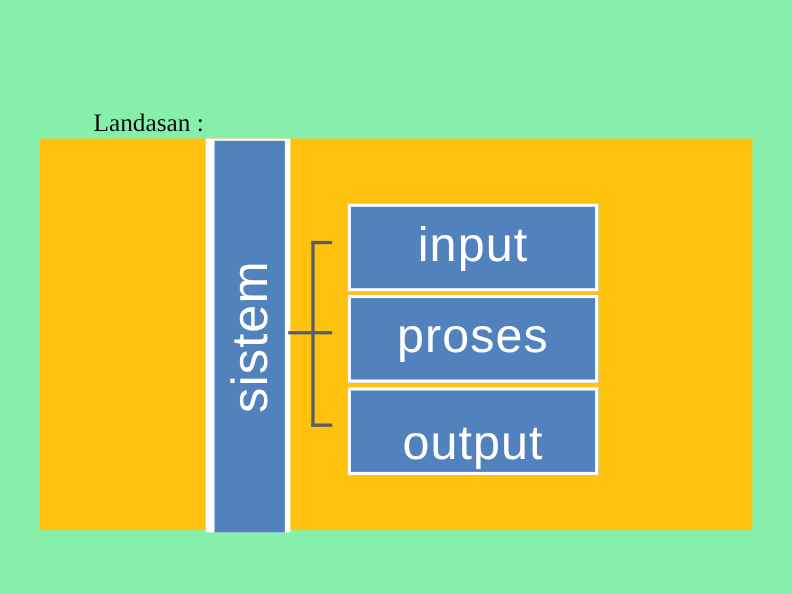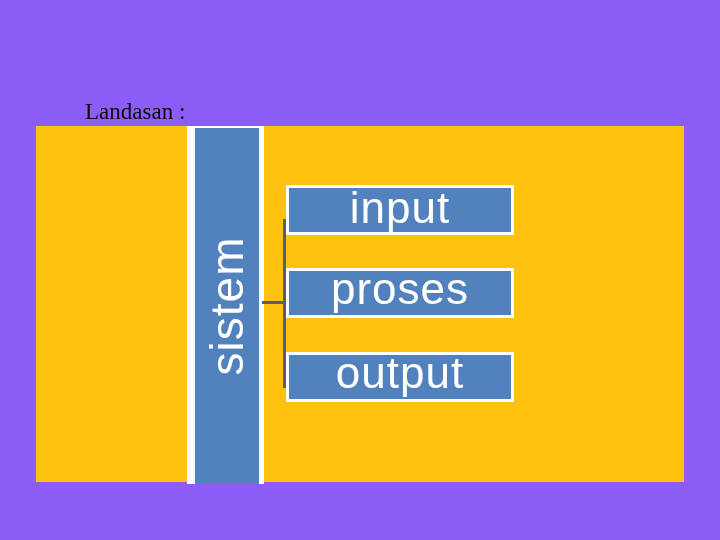--- a/index.html
+++ b/index.html
@@ -8,21 +8,21 @@
     width: 720px;
     height: 540px;
     background: #ffffff;
     font-family: "Liberation Sans", sans-serif;
     overflow: hidden;
   }
   .slide {
     position: relative;
     width: 720px;
     height: 540px;
-    background: #8b5cf6;
+    background: #86efac;
     text-decoration: underline;
   }
   .slide-title {
     position: absolute;
     left: 85px;
     top: 100px;
     font-family: "Liberation Serif", serif;
     font-size: 23px;
     line-height: 23px;
     color: #0a0a0a;
@@ -58,38 +58,38 @@
     white-space: nowrap;
     font-size: 46px;
     letter-spacing: 1px;
     color: #ffffff;
   }
   .connector {
     position: absolute;
   }
   .node-box {
     position: absolute;
-    left: 286px;
+    left: 316px;
     width: 228px;
-    height: 50px;
+    height: 80px;
     box-sizing: border-box;
     border: 3px solid #ffffff;
     display: flex;
     align-items: center;
     justify-content: center;
   }
   .node-label {
     font-size: 44px;
     letter-spacing: 1px;
     color: #ffffff;
     line-height: 1;
     padding-bottom: 4px;
   }
   .box-input  { top: 185px; }
-  .box-proses { top: 268px; align-items: flex-end; }
+  .box-proses { top: 268px; }
   .box-output { top: 352px; align-items: flex-end; }
   .conn-vertical      { left: 283px; top: 219px; width: 3px;  height: 169px; }
   .conn-branch-input  { left: 283px; top: 219px; width: 19px; height: 3px; }
   .conn-branch-proses { left: 262px; top: 301px; width: 40px; height: 3px; }
   .conn-branch-output { left: 283px; top: 385px; width: 19px; height: 3px; }
 </style>
 </head>
 <body style="background: rgb(255, 255, 255);">
 
 <div class="slide">

